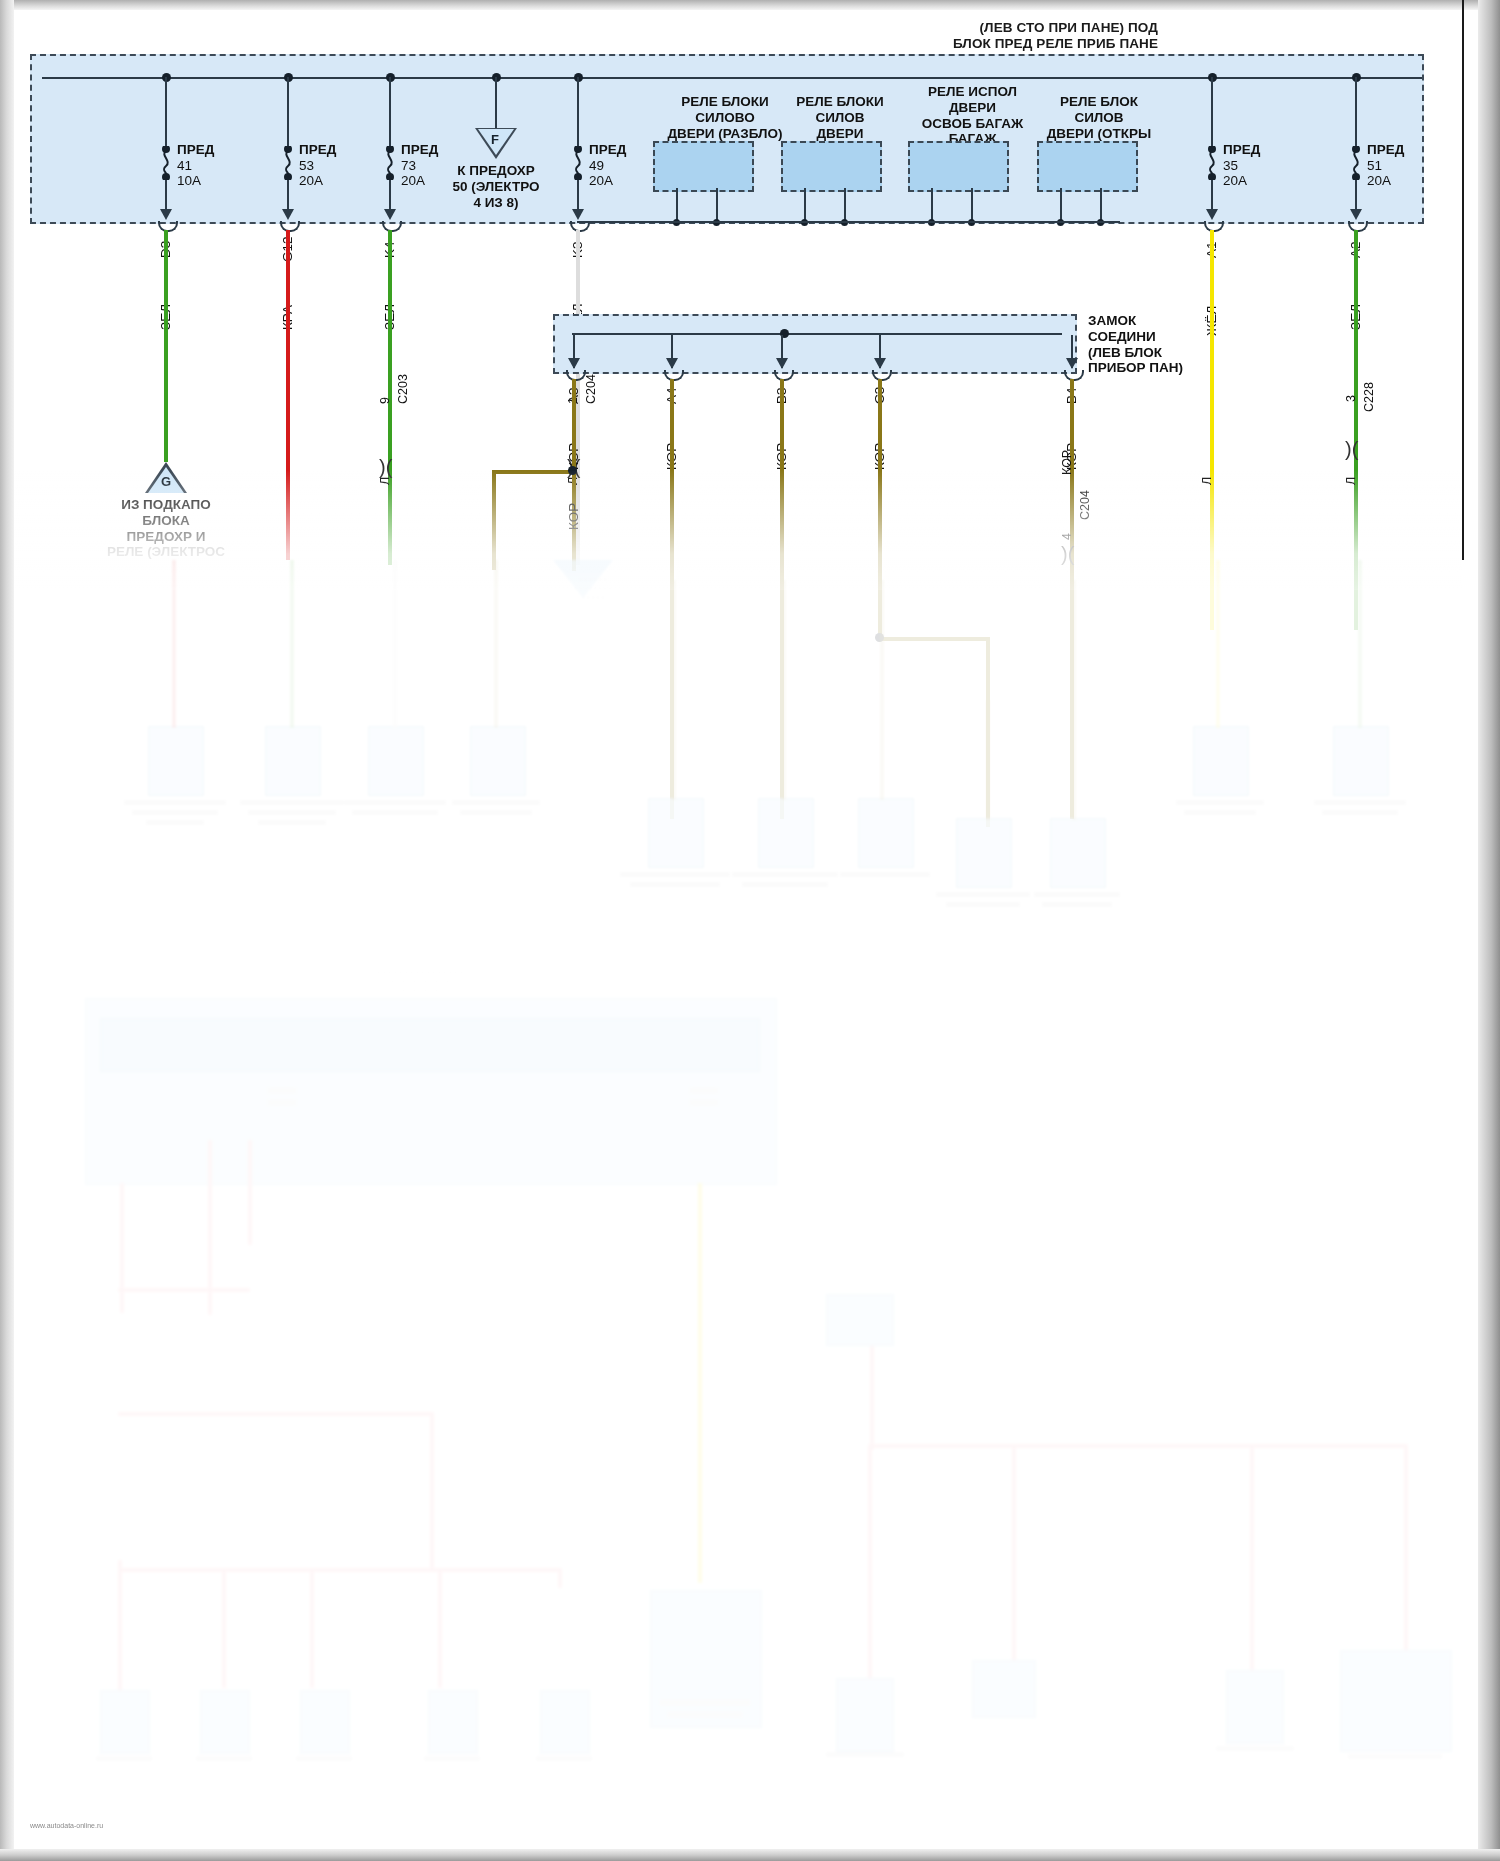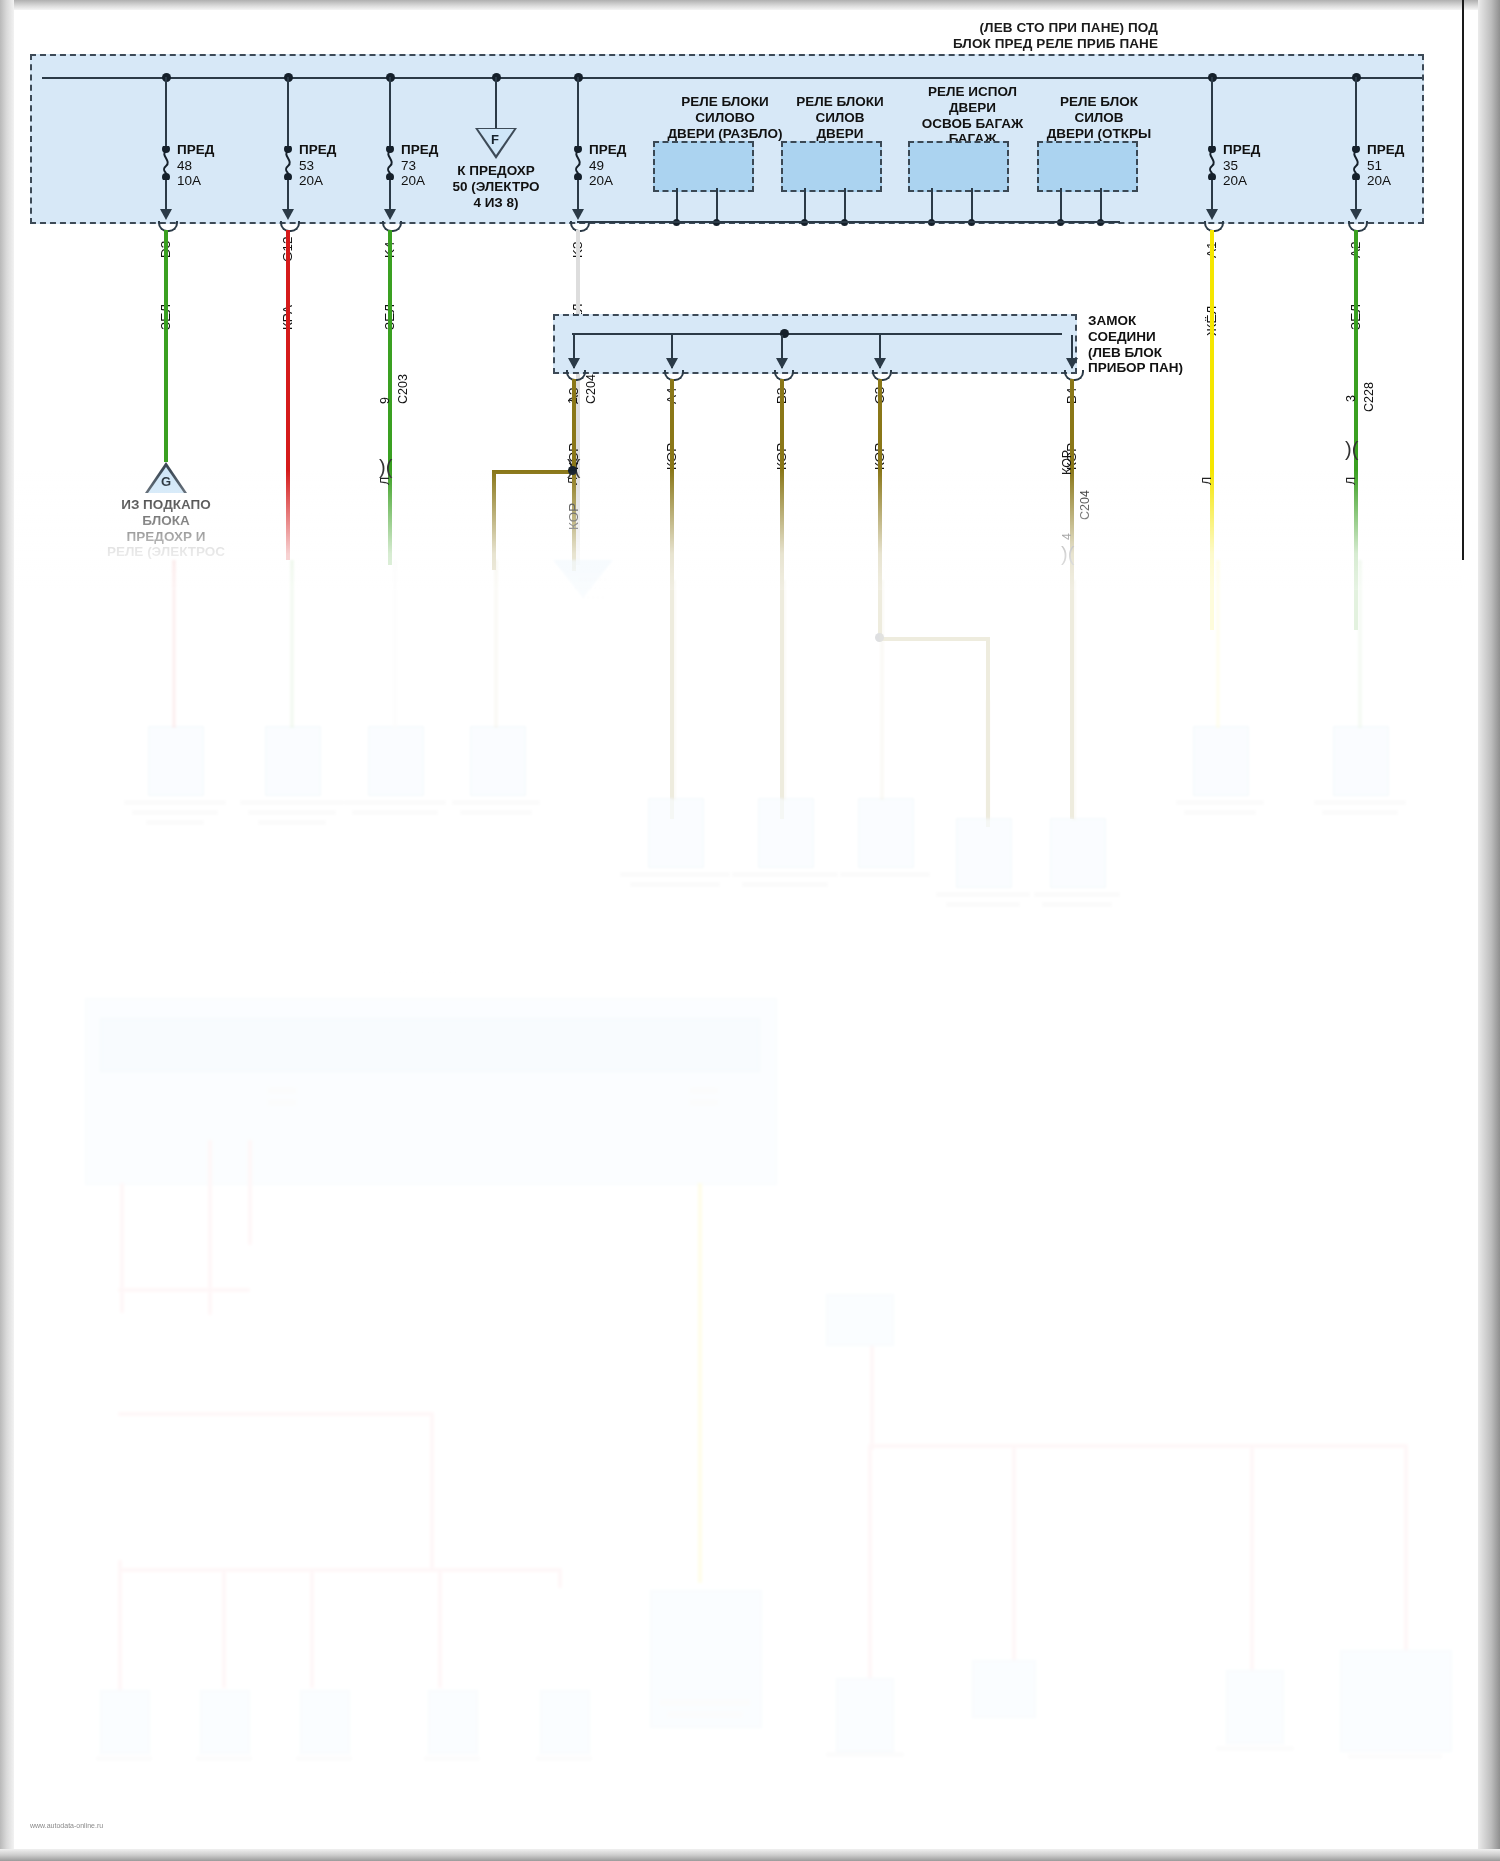--- a/index.html
+++ b/index.html
@@ -108,21 +108,21 @@
   <div class="vwire" style="left:165px;top:77px;height:71px;"></div>
   <div class="fuse" style="left:159px;top:146px;">
     <svg width="14" height="34" viewBox="0 0 14 34">
       <circle cx="7" cy="3" r="4" fill="#15202b"></circle>
       <path d="M7 5 C1 9, 13 15, 7 20 C1 25, 10 27, 7 30" stroke="#15202b" stroke-width="2" fill="none"></path>
       <circle cx="7" cy="31" r="4" fill="#15202b"></circle>
     </svg>
   </div>
   <div class="fuselabel" style="left:177px;top:142px;">
     <div style="font-weight:600">ПРЕД</div>
-    <div>48</div>
+    <div>41</div>
     <div>10A</div>
   </div>
   <div class="vwire" style="left:165px;top:180px;height:38px;"></div>
   <div class="arrowdn" style="left:160px;top:209px;"></div>
   <div class="cap" style="left:158px;top:221px;"></div>
   <div class="vlabel" style="left:158px;top:258px;">D3</div>
   <div class="vlabel" style="left:158px;top:330px;">ЗЕЛ</div>
   <div class="w c-grn" style="left:164px;top:230px;height:232px;"></div>
 
   <div class="triup" style="left:145px;top:462px;"></div>

